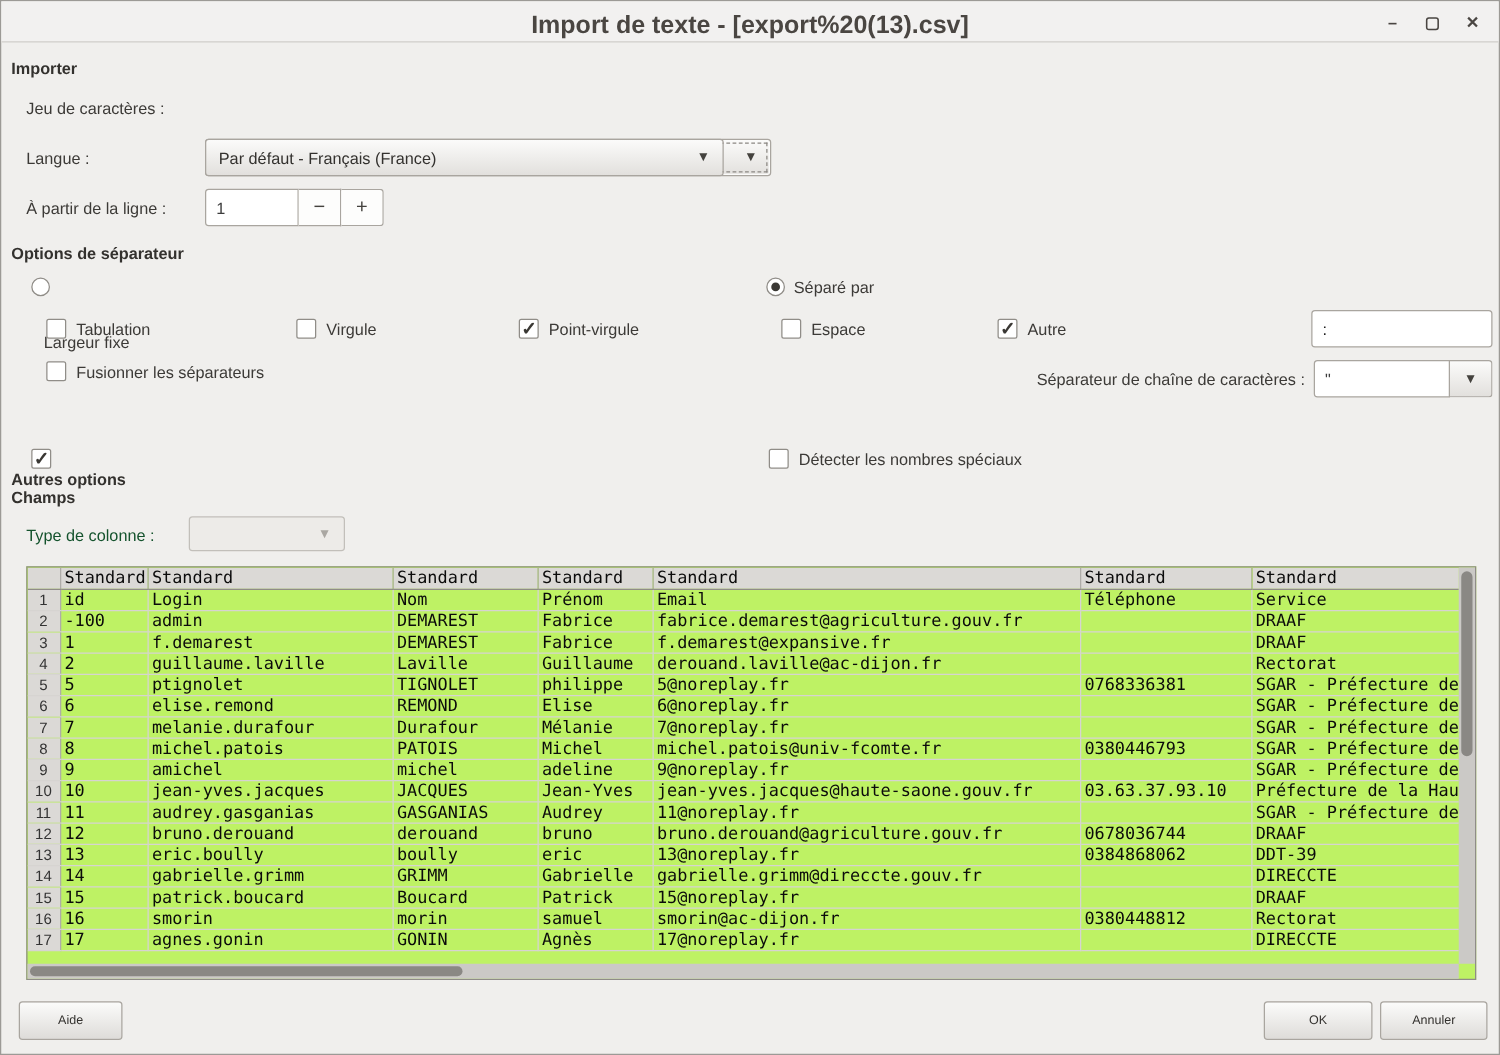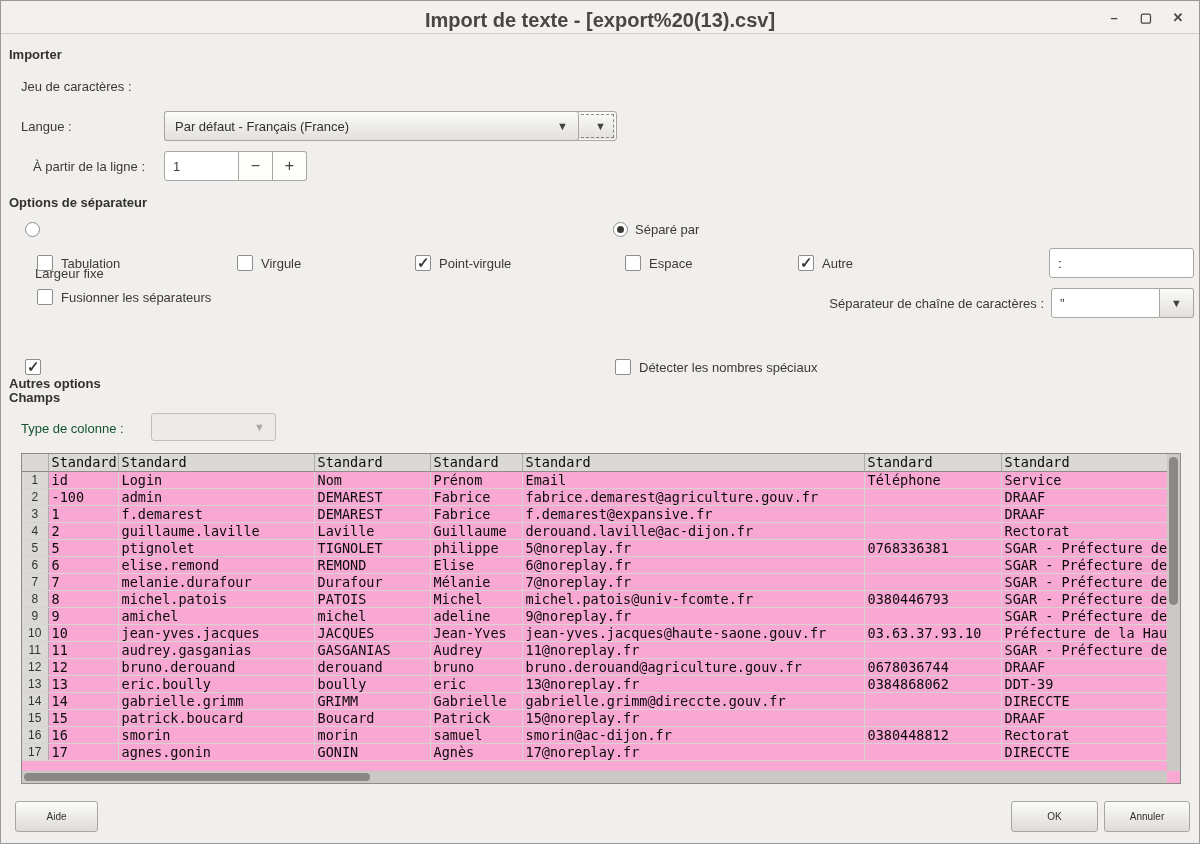--- a/index.html
+++ b/index.html
@@ -40,21 +40,21 @@
   .spingroup .sbtn { width:34px; background:#fdfdfc; border:1px solid #a9a59f; border-left:none; display:flex; align-items:center; justify-content:center; font-size:16px; color:#44423e; }
   .spingroup .sbtn.plus { border-radius:0 3px 3px 0; }
 
   
   .checkbox { position:absolute; width:16px; height:16px; background:#fff; border:1px solid #908d88; border-radius:2px; }
   .checkbox.on::after { content:"✓"; position:absolute; left:1px; top:-2px; font-size:15px; font-weight:bold; color:#3a3834; }
   .radio { position:absolute; width:15px; height:15px; background:#fff; border:1px solid #908d88; border-radius:50%; }
   .radio.on::after { content:""; position:absolute; left:3px; top:3px; width:7px; height:7px; border-radius:50%; background:#3a3834; }
 
   
-  .preview { position:absolute; left:20px; top:452px; width:1160px; height:331px; border:1px solid #8f8c88; background:#f9a8d4; }
+  .preview { position:absolute; left:20px; top:452px; width:1160px; height:331px; border:1px solid #8f8c88; background:#bef264; }
   .preview .grid-clip { position:absolute; left:0; top:0; right:13px; bottom:12px; overflow:hidden; }
   table.grid { border-collapse:collapse; table-layout:fixed; width:1147px; font-family:"DejaVu Sans Mono", monospace; font-size:13.5px; color:#0b0b0b; }
   table.grid th { background:#dbd9d6; border-right:1px solid #aeaca8; border-bottom:1px solid #8f8c88; font-weight:normal; text-align:left; padding:0 3px; height:17px; overflow:hidden; white-space:nowrap; }
   table.grid td { border-right:1px solid #d6d4d1; border-bottom:1px solid #d6d4d1; padding:0 3px; height:17px; overflow:hidden; white-space:nowrap; }
   table.grid td.rownum { background:#dbd9d6; border-right:1px solid #aeaca8; color:#333; text-align:center; font-family:"Liberation Sans", sans-serif; font-size:12px; }
   table.grid th.corner { background:#dbd9d6; }
 
   .vscroll { position:absolute; top:0; right:0; width:13px; bottom:12px; background:#cbc9c6; }
   .vscroll .thumb { position:absolute; left:2px; right:2px; top:3px; height:148px; background:#8a8884; border-radius:5px; }
   .hscroll { position:absolute; left:0; right:13px; bottom:0; height:12px; background:#cbc9c6; }
@@ -82,21 +82,21 @@
     <span>Unicode (UTF-8)</span>
     <span class="arrow">▼</span>
   </div>
 
   <div class="lbl" style="left:20px; top:118px;">Langue :</div>
   <div class="combo" style="left:163px; top:110px; width:415px; height:30px;">
     <span>Par défaut - Français (France)</span>
     <span class="arrow">▼</span>
   </div>
 
-  <div class="lbl" style="left:32px; top:158px;text-align:center;">À partir de la ligne :</div>
+  <div class="lbl" style="left:20px; top:158px;text-align:center;">À partir de la ligne :</div>
   <div class="spingroup" style="left:163px; top:150px; height:30px;">
     <div class="val">1</div>
     <div class="sbtn">−</div>
     <div class="sbtn plus">+</div>
   </div>
 
   <div class="section-label" style="left:8px; top:194px;">Options de séparateur</div>
 
   <div class="radio" style="left:24px; top:221px;"></div>
   <div class="lbl" style="left:34px; top:221px;margin-top:44px;">Largeur fixe</div>

